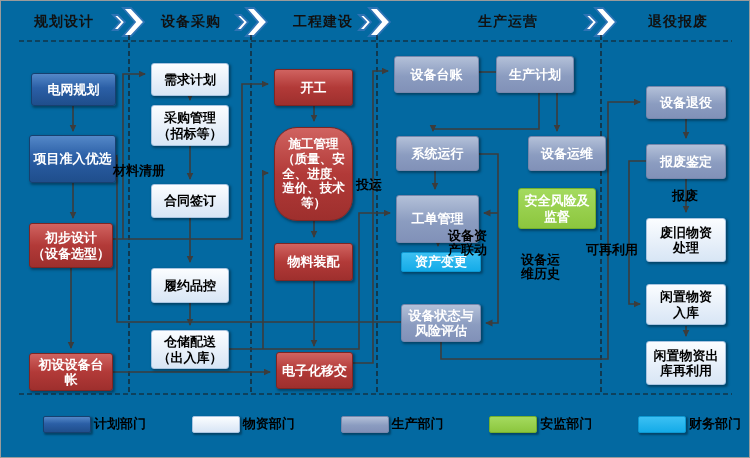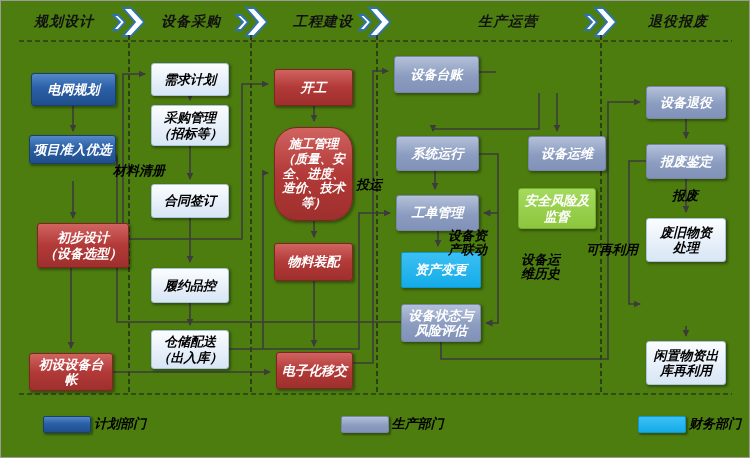--- a/index.html
+++ b/index.html
@@ -1,20 +1,19 @@
 <!DOCTYPE html>
 <html><head>
 <meta charset="utf-8">
 <style>
   html,body{margin:0;padding:0;background:#fff;}
   #stage{
-    position:relative;width:748px;height:456px;background:#4d7c0f;
+    position:relative;width:748px;height:456px;background:#0369a1;
     border:1px solid #9b9b9b;overflow:hidden;
     font-family:"Liberation Sans","DejaVu Sans",sans-serif;
-    font-style:italic;
   }
   .phase{
     position:absolute;top:12px;width:72px;text-align:center;
     font-size:14px;font-weight:bold;color:#111;letter-spacing:1px;
   }
   .node{
     position:absolute;display:flex;align-items:center;justify-content:center;
     text-align:center;font-weight:bold;font-size:13px;line-height:1.18;
     white-space:pre-line;border-radius:3px;
     box-shadow:1.5px 1.5px 2.5px rgba(0,0,0,.35);
@@ -136,22 +135,22 @@
 
       <path d="M497,212 L483,212" marker-end="url(#arw)"></path>
 
       <path d="M440,341 L440,358 L607,358 L607,101 L639,101" marker-end="url(#arw)"></path>
 
       <path d="M645,160 L628,160 L628,303 L639,303" marker-end="url(#arw)"></path>
     </g>
   </svg>
 
   <div class="node dept-plan" style="left:30px;top:72px;width:85px;height:33px">电网规划</div>
-  <div class="node dept-plan" style="left:28px;top:134px;width:87px;height:29px">项目准入优选</div>
-  <div class="node dept-build" style="left:36px;top:222px;width:92px;height:45px">初步设计
+  <div class="node dept-plan" style="left:28px;top:134px;width:87px;height:48px">项目准入优选</div>
+  <div class="node dept-build" style="left:28px;top:222px;width:84px;height:45px">初步设计
 （设备选型）</div>
   <div class="node dept-build" style="left:28px;top:352px;width:84px;height:38px">初设设备台
 帐</div>
 
   <div class="node dept-material" style="left:150px;top:104px;width:78px;height:41px">采购管理
 （招标等）</div>
   <div class="node dept-material" style="left:150px;top:62px;width:78px;height:33px">需求计划</div>
   <div class="node dept-material" style="left:150px;top:183px;width:78px;height:34px">合同签订</div>
   <div class="node dept-material" style="left:150px;top:267px;width:78px;height:35px">履约品控</div>
   <div class="node dept-material" style="left:150px;top:329px;width:78px;height:39px">仓储配送
@@ -160,53 +159,64 @@
   <div class="node dept-build" style="left:273px;top:68px;width:79px;height:37px">开工</div>
   <div class="node dept-build small-text" style="left:273px;top:126px;width:79px;height:94px">施工管理
 （质量、安
 全、进度、
 造价、技术
 等）</div>
   <div class="node dept-build" style="left:273px;top:242px;width:79px;height:38px">物料装配</div>
   <div class="node dept-build" style="left:275px;top:351px;width:77px;height:37px">电子化移交</div>
 
   <div class="node dept-production" style="left:393px;top:55px;width:85px;height:37px">设备台账</div>
+  <div class="node dept-production" style="left:495px;top:55px;width:78px;height:37px">生产计划</div>
   <div class="node dept-production" style="left:395px;top:135px;width:83px;height:35px">系统运行</div>
   <div class="node dept-production" style="left:527px;top:135px;width:78px;height:35px">设备运维</div>
-  <div class="node dept-production" style="left:395px;top:194px;width:83px;height:36px">工单管理</div>
+  <div class="node dept-production" style="left:395px;top:194px;width:83px;height:48px">工单管理</div>
   <div class="node dept-safety" style="left:517px;top:187px;width:78px;height:41px">安全风险及
 监督</div>
-  <div class="node dept-finance" style="left:400px;top:251px;width:80px;height:36px">资产变更</div>
+  <div class="node dept-finance" style="left:400px;top:251px;width:80px;height:20px">资产变更</div>
   <div class="node dept-production" style="left:400px;top:303px;width:80px;height:38px">设备状态与
 风险评估</div>
 
   <div class="node dept-production" style="left:645px;top:85px;width:80px;height:33px">设备退役</div>
   <div class="node dept-production" style="left:645px;top:143px;width:80px;height:35px">报废鉴定</div>
   <div class="node dept-material" style="left:645px;top:217px;width:80px;height:44px">废旧物资
 处理</div>
+  <div class="node dept-material" style="left:645px;top:283px;width:80px;height:41px">闲置物资
+入库</div>
   <div class="node dept-material" style="left:645px;top:340px;width:80px;height:44px">闲置物资出
 库再利用</div>
 
   <div class="edge-label" style="left:112px;top:163px">材料清册</div>
   <div class="edge-label" style="left:355px;top:177px">投运</div>
   <div class="edge-label" style="left:447px;top:228px">设备资
 产联动</div>
   <div class="edge-label" style="left:520px;top:252px">设备运
 维历史</div>
   <div class="edge-label" style="left:671px;top:188px">报废</div>
   <div class="edge-label" style="left:585px;top:242px">可再利用</div>
 
   <div id="legend">
     <div class="legend-item">
       <span class="legend-swatch dept-plan"></span>
       <span class="legend-label">计划部门</span>
     </div>
     <div class="legend-item">
+      <span class="legend-swatch dept-material"></span>
+      <span class="legend-label">物资部门</span>
+    </div>
+    <div class="legend-item">
       <span class="legend-swatch dept-production"></span>
       <span class="legend-label">生产部门</span>
     </div>
     <div class="legend-item">
+      <span class="legend-swatch dept-safety"></span>
+      <span class="legend-label">安监部门</span>
+    </div>
+    <div class="legend-item">
       <span class="legend-swatch dept-finance"></span>
       <span class="legend-label">财务部门</span>
     </div>
   </div>
 
 </div>
 
 </body></html>

